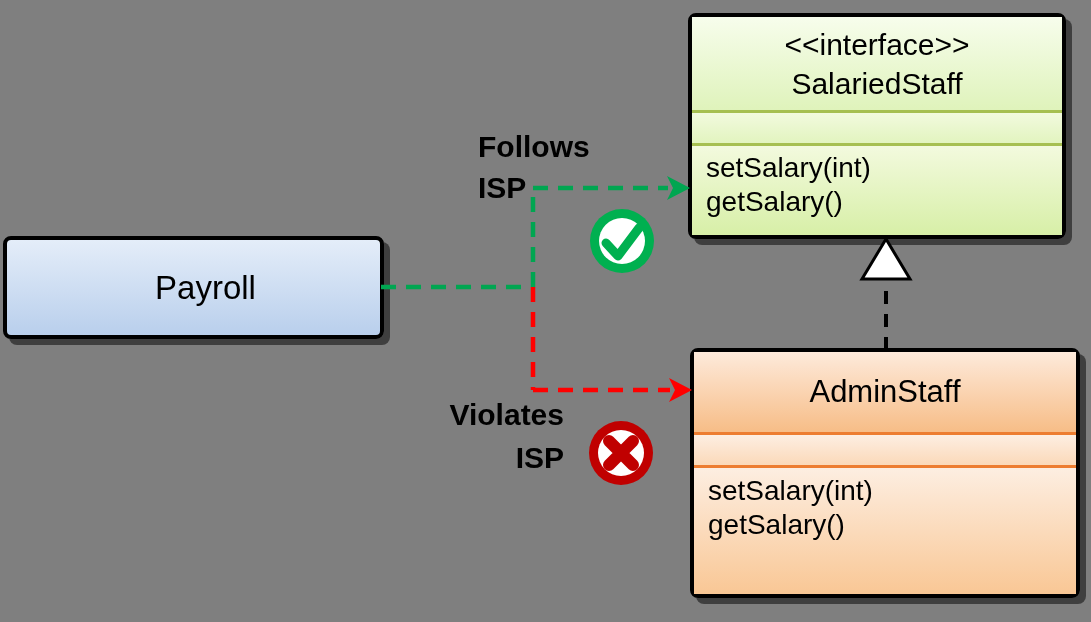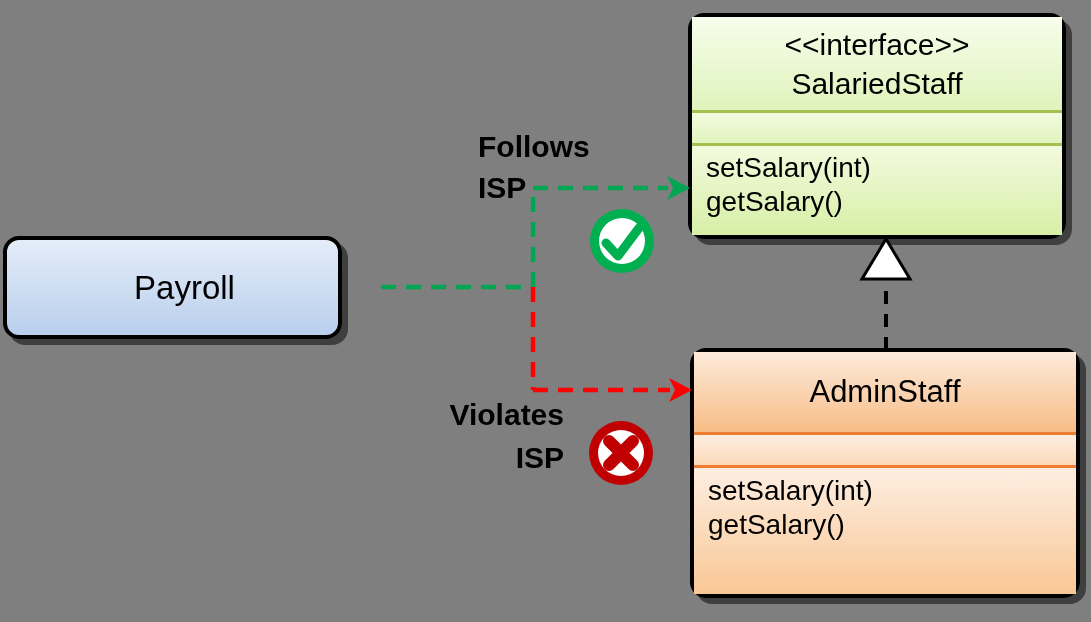--- a/index.html
+++ b/index.html
@@ -4,26 +4,26 @@
 <style>
   html,body { margin:0; padding:0; background:#555; }
   .stage {
     position:relative; width:1091px; height:622px;
     background:#7F7F7F; overflow:hidden;
     font-family:"Liberation Sans", sans-serif;
     -webkit-font-smoothing:antialiased;
   }
   .uml-box {
     position:absolute; box-sizing:border-box;
-    border:4px solid #000; border-radius:16px;
+    border:4px solid #000; border-radius:8px;
     display:flex; flex-direction:column;
   }
   
   .payroll-box {
-    left:3px; top:236px; width:339px; height:103px;
+    left:3px; top:236px; width:381px; height:103px;
     background:linear-gradient(180deg,#e4edf9 0%,#b9cfec 100%);
     box-shadow:6px 6px 0 rgba(0,0,0,0.5);
     align-items:center; justify-content:center;padding-left:24px;
   }
   .payroll-box .cls-title { font-size:33px; color:#000; }
   
   .interface-box {
     left:688px; top:13px; width:378px; height:226px;
     box-shadow:inset 0 0 0 2px #A6BF51, 6px 6px 0 rgba(0,0,0,0.5);
   }

